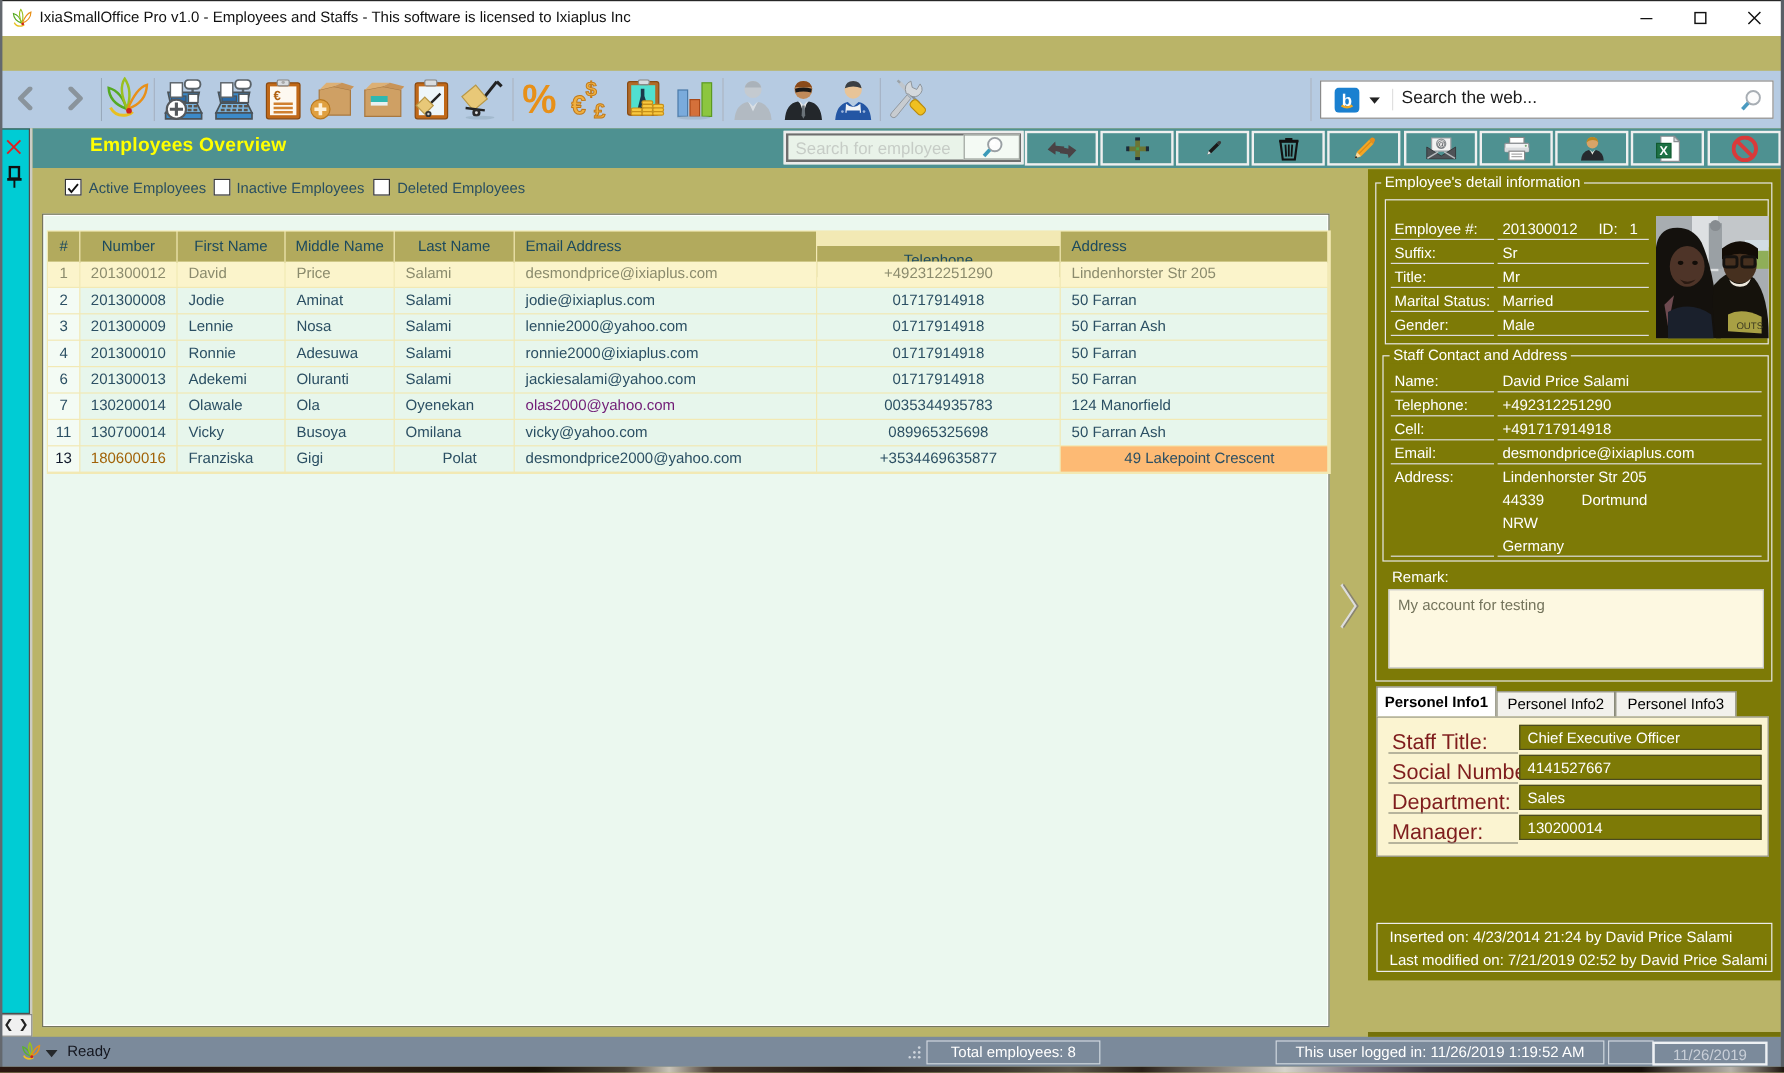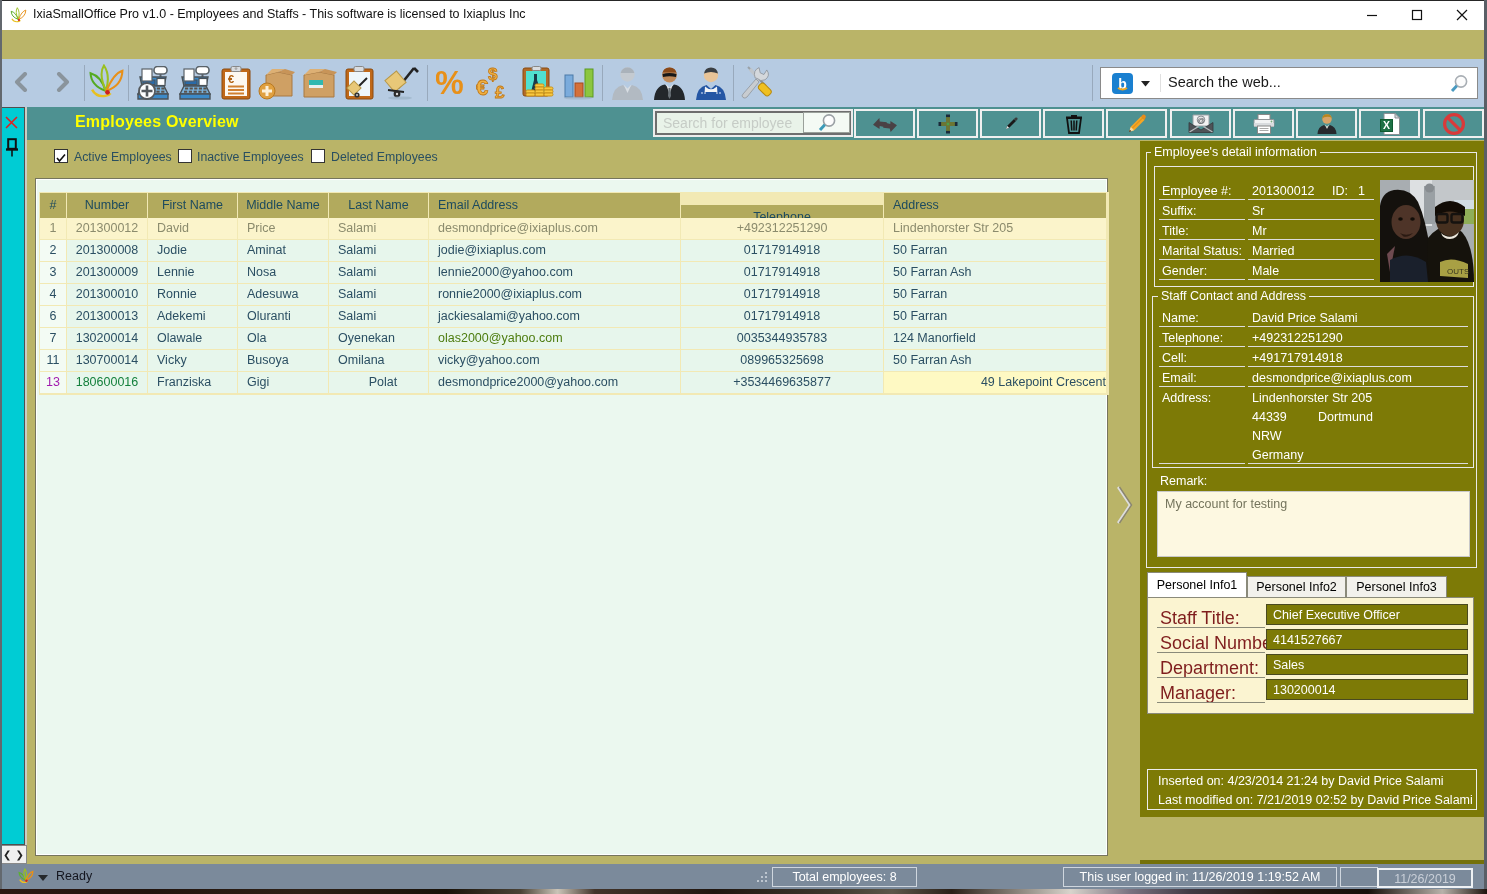--- a/index.html
+++ b/index.html
@@ -463,39 +463,39 @@
   <div class="tcell" style="left:202px;top:127px;width:90px;background:#e7f6ec;color:#2b4f63;padding-left:9px;text-align:left">Oluranti</div>
   <div class="tcell" style="left:293px;top:127px;width:99px;background:#e7f6ec;color:#2b4f63;padding-left:9px;text-align:left">Salami</div>
   <div class="tcell" style="left:393px;top:127px;width:251px;background:#e7f6ec;color:#2b4f63;padding-left:9px;text-align:left">jackiesalami@yahoo.com</div>
   <div class="tcell" style="left:645px;top:127px;width:202px;background:#e7f6ec;color:#2b4f63;text-align:center">01717914918</div>
   <div class="tcell" style="left:848px;top:127px;width:222px;background:#e7f6ec;color:#2b4f63;padding-left:9px;text-align:left">50 Farran</div>
   <div class="tcell" style="left:4px;top:149px;width:26px;background:#f3fbf4;color:#2b4f63;text-align:center">7</div>
   <div class="tcell" style="left:31px;top:149px;width:80px;background:#e7f6ec;color:#2b4f63;text-align:center">130200014</div>
   <div class="tcell" style="left:112px;top:149px;width:89px;background:#e7f6ec;color:#2b4f63;padding-left:9px;text-align:left">Olawale</div>
   <div class="tcell" style="left:202px;top:149px;width:90px;background:#e7f6ec;color:#2b4f63;padding-left:9px;text-align:left">Ola</div>
   <div class="tcell" style="left:293px;top:149px;width:99px;background:#e7f6ec;color:#2b4f63;padding-left:9px;text-align:left">Oyenekan</div>
-  <div class="tcell" style="left:393px;top:149px;width:251px;background:#e7f6ec;color:#4d7c0f;padding-left:9px;text-align:left">olas2000@yahoo.com</div>
+  <div class="tcell" style="left:393px;top:149px;width:251px;background:#e7f6ec;color:#701a75;padding-left:9px;text-align:left">olas2000@yahoo.com</div>
   <div class="tcell" style="left:645px;top:149px;width:202px;background:#e7f6ec;color:#2b4f63;text-align:center">0035344935783</div>
   <div class="tcell" style="left:848px;top:149px;width:222px;background:#e7f6ec;color:#2b4f63;padding-left:9px;text-align:left">124 Manorfield</div>
   <div class="tcell" style="left:4px;top:171px;width:26px;background:#f3fbf4;color:#2b4f63;text-align:center">11</div>
   <div class="tcell" style="left:31px;top:171px;width:80px;background:#e7f6ec;color:#2b4f63;text-align:center">130700014</div>
   <div class="tcell" style="left:112px;top:171px;width:89px;background:#e7f6ec;color:#2b4f63;padding-left:9px;text-align:left">Vicky</div>
   <div class="tcell" style="left:202px;top:171px;width:90px;background:#e7f6ec;color:#2b4f63;padding-left:9px;text-align:left">Busoya</div>
   <div class="tcell" style="left:293px;top:171px;width:99px;background:#e7f6ec;color:#2b4f63;padding-left:9px;text-align:left">Omilana</div>
   <div class="tcell" style="left:393px;top:171px;width:251px;background:#e7f6ec;color:#2b4f63;padding-left:9px;text-align:left">vicky@yahoo.com</div>
   <div class="tcell" style="left:645px;top:171px;width:202px;background:#e7f6ec;color:#2b4f63;text-align:center">089965325698</div>
   <div class="tcell" style="left:848px;top:171px;width:222px;background:#e7f6ec;color:#2b4f63;padding-left:9px;text-align:left">50 Farran Ash</div>
-  <div class="tcell" style="left:4px;top:193px;width:26px;background:#f3fbf4;color:#a21caf;text-align:center">13</div>
-  <div class="tcell" style="left:31px;top:193px;width:80px;background:#e7f6ec;color:#15803d;text-align:center">180600016</div>
+  <div class="tcell" style="left:4px;top:193px;width:26px;background:#f3fbf4;color:#0f172a;text-align:center">13</div>
+  <div class="tcell" style="left:31px;top:193px;width:80px;background:#e7f6ec;color:#a16207;text-align:center">180600016</div>
   <div class="tcell" style="left:112px;top:193px;width:89px;background:#e7f6ec;color:#2b4f63;padding-left:9px;text-align:left">Franziska</div>
   <div class="tcell" style="left:202px;top:193px;width:90px;background:#e7f6ec;color:#2b4f63;padding-left:9px;text-align:left">Gigi</div>
   <div class="tcell" style="left:293px;top:193px;width:99px;background:#e7f6ec;color:#2b4f63;padding-left:9px;text-align:center">Polat</div>
   <div class="tcell" style="left:393px;top:193px;width:251px;background:#e7f6ec;color:#2b4f63;padding-left:9px;text-align:left">desmondprice2000@yahoo.com</div>
   <div class="tcell" style="left:645px;top:193px;width:202px;background:#e7f6ec;color:#2b4f63;text-align:center">+3534469635877</div>
-  <div class="tcell" style="left:848px;top:193px;width:222px;background:#fef9c3;color:#2b4f63;padding-left:9px;text-align:right">49 Lakepoint Crescent</div>
+  <div class="tcell" style="left:848px;top:193px;width:222px;background:#fdba74;color:#2b4f63;padding-left:9px;text-align:center">49 Lakepoint Crescent</div>
   </div>
 
   <svg class="abs" style="left:1114px;top:485px" width="22" height="40" viewBox="0 0 22 40">
       <path d="M4 2 L16 20 L4 38" fill="none" stroke="#ddd" stroke-width="2.4"></path>
       <path d="M5.5 2 L17.5 20 L5.5 38" fill="none" stroke="#8a8570" stroke-width="1.4"></path>
     </svg>
 
   <div class="abs rpanel"></div>
   <div id="rcontent">
   <div class="gb" style="left:1146px;top:152px;width:331px;height:416px"></div>
@@ -568,21 +568,21 @@
   <div class="fl" style="left:1162px;top:391px">Address:</div>
   <div class="fl" style="left:1252px;top:391px">Lindenhorster Str 205</div>
   <div class="fl" style="left:1252px;top:410px">44339</div>
   <div class="fl" style="left:1318px;top:410px">Dortmund</div>
   <div class="fl" style="left:1252px;top:429px">NRW</div>
   <div class="fl" style="left:1252px;top:448px">Germany</div>
   <div class="uline" style="left:1159px;top:463px;width:86px"></div>
   <div class="uline" style="left:1248px;top:463px;width:220px"></div>
   <div class="fl" style="left:1160px;top:474px">Remark:</div>
   <div class="abs remarkbox">My account for testing</div>
-  <div class="tab abs" style="left:1147px;top:572px;width:100px;height:25px;background:#fff;border:1px solid #8a8a7a;border-bottom:none;font-weight:normal;line-height:24px;color:#000;z-index:3">Personel Info1</div>
+  <div class="tab abs" style="left:1147px;top:572px;width:100px;height:25px;background:#fff;border:1px solid #8a8a7a;border-bottom:none;font-weight:bold;line-height:24px;color:#000;z-index:3">Personel Info1</div>
   <div class="tab abs" style="left:1247px;top:576px;width:99px;height:21px;background:#f2f1ec;border:1px solid #8a8a7a;border-bottom:none;line-height:20px;color:#000;z-index:2">Personel Info2</div>
   <div class="tab abs" style="left:1346px;top:576px;width:101px;height:21px;background:#f2f1ec;border:1px solid #8a8a7a;border-bottom:none;line-height:20px;color:#000;z-index:2">Personel Info3</div>
   <div class="abs tabpanel"></div>
   <div class="tlabel abs" style="left:1160px;top:608px">Staff Title:</div>
   <div class="tval abs" style="top:604px">Chief Executive Officer</div>
   <div class="uline abs" style="left:1157px;top:627px;width:108px;background:#8a8a7a"></div>
   <div class="tlabel abs" style="left:1160px;top:633px">Social Number:</div>
   <div class="tval abs" style="top:629px">4141527667</div>
   <div class="uline abs" style="left:1157px;top:652px;width:108px;background:#8a8a7a"></div>
   <div class="tlabel abs" style="left:1160px;top:658px">Department:</div>

